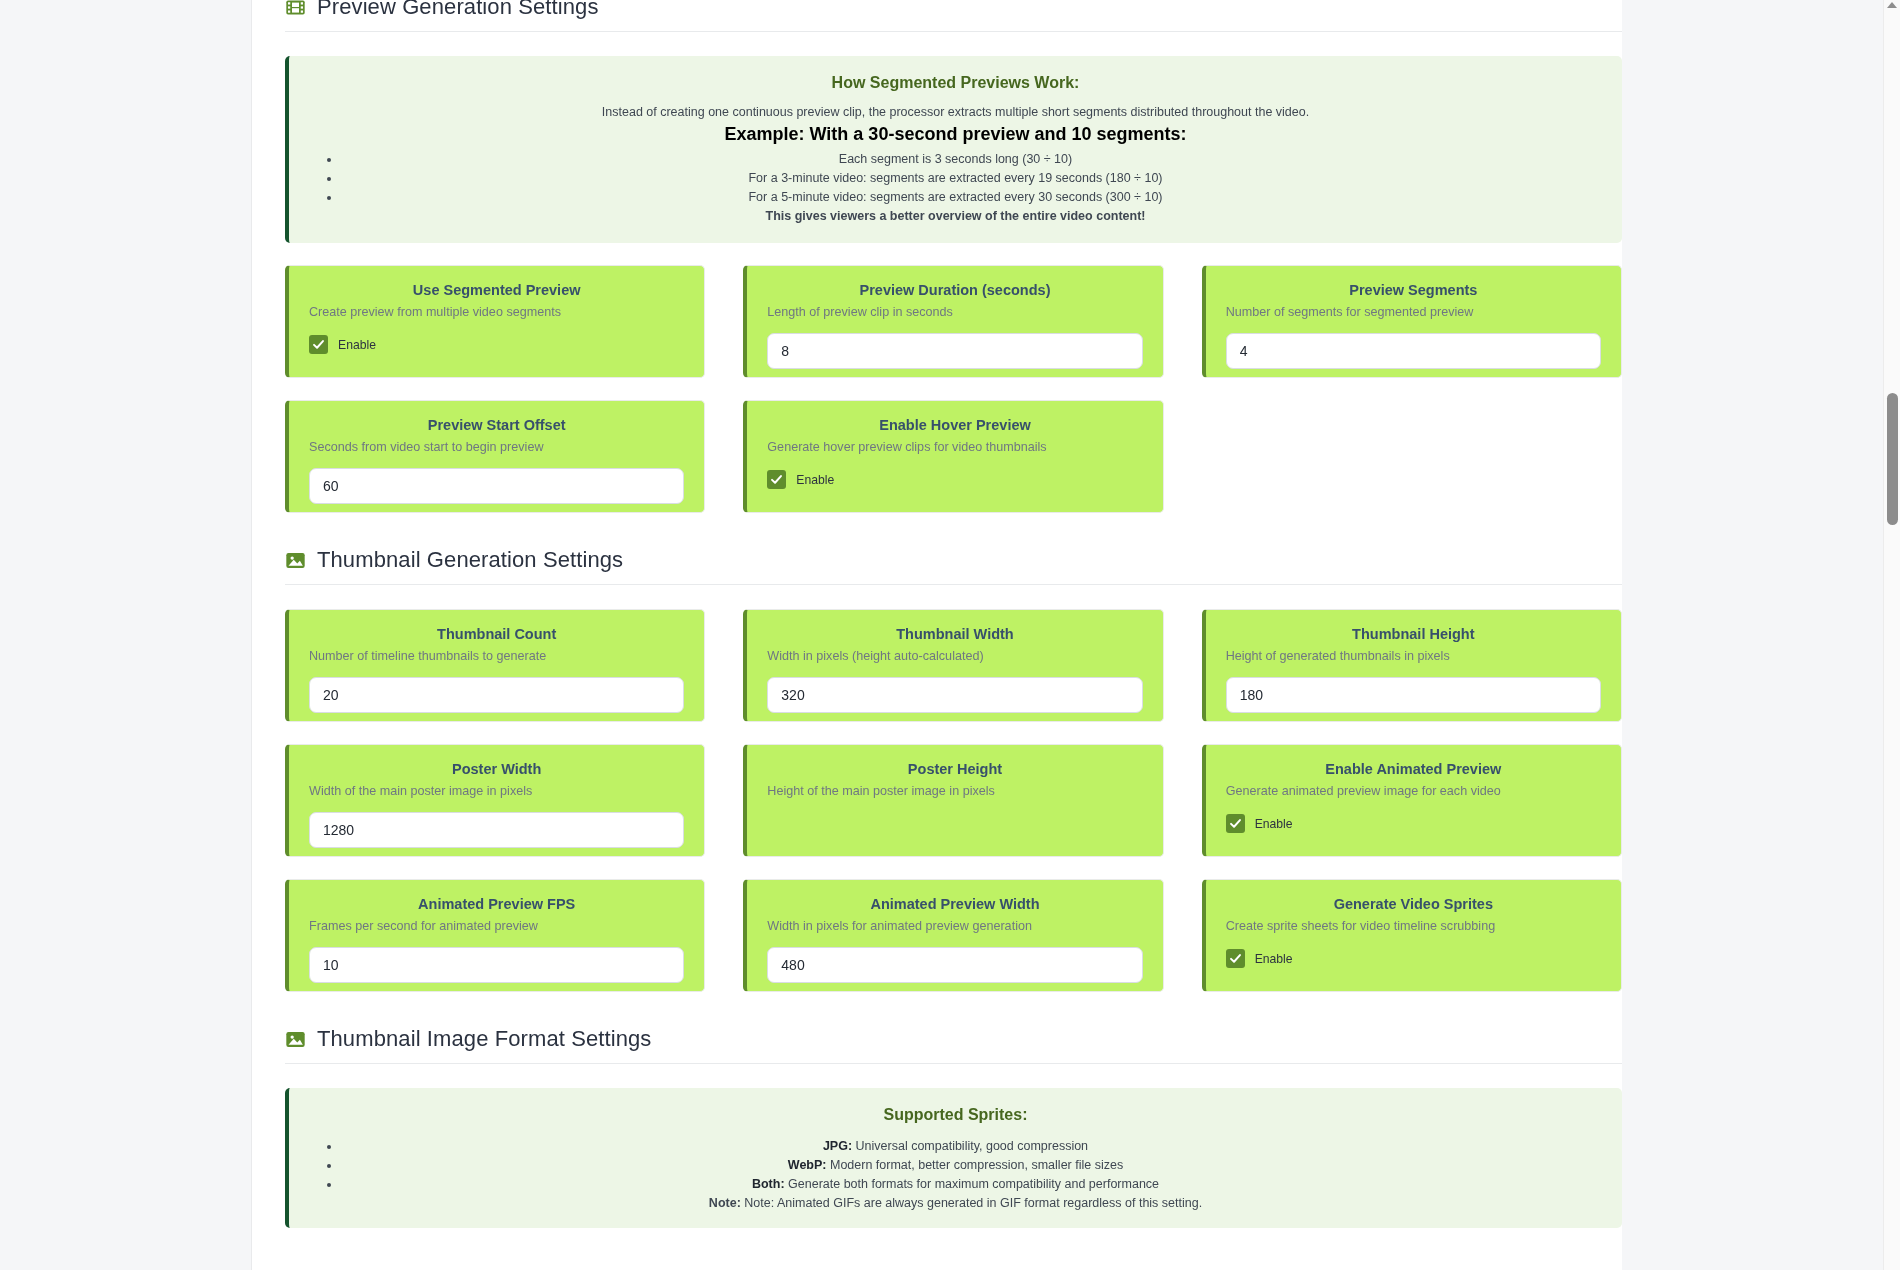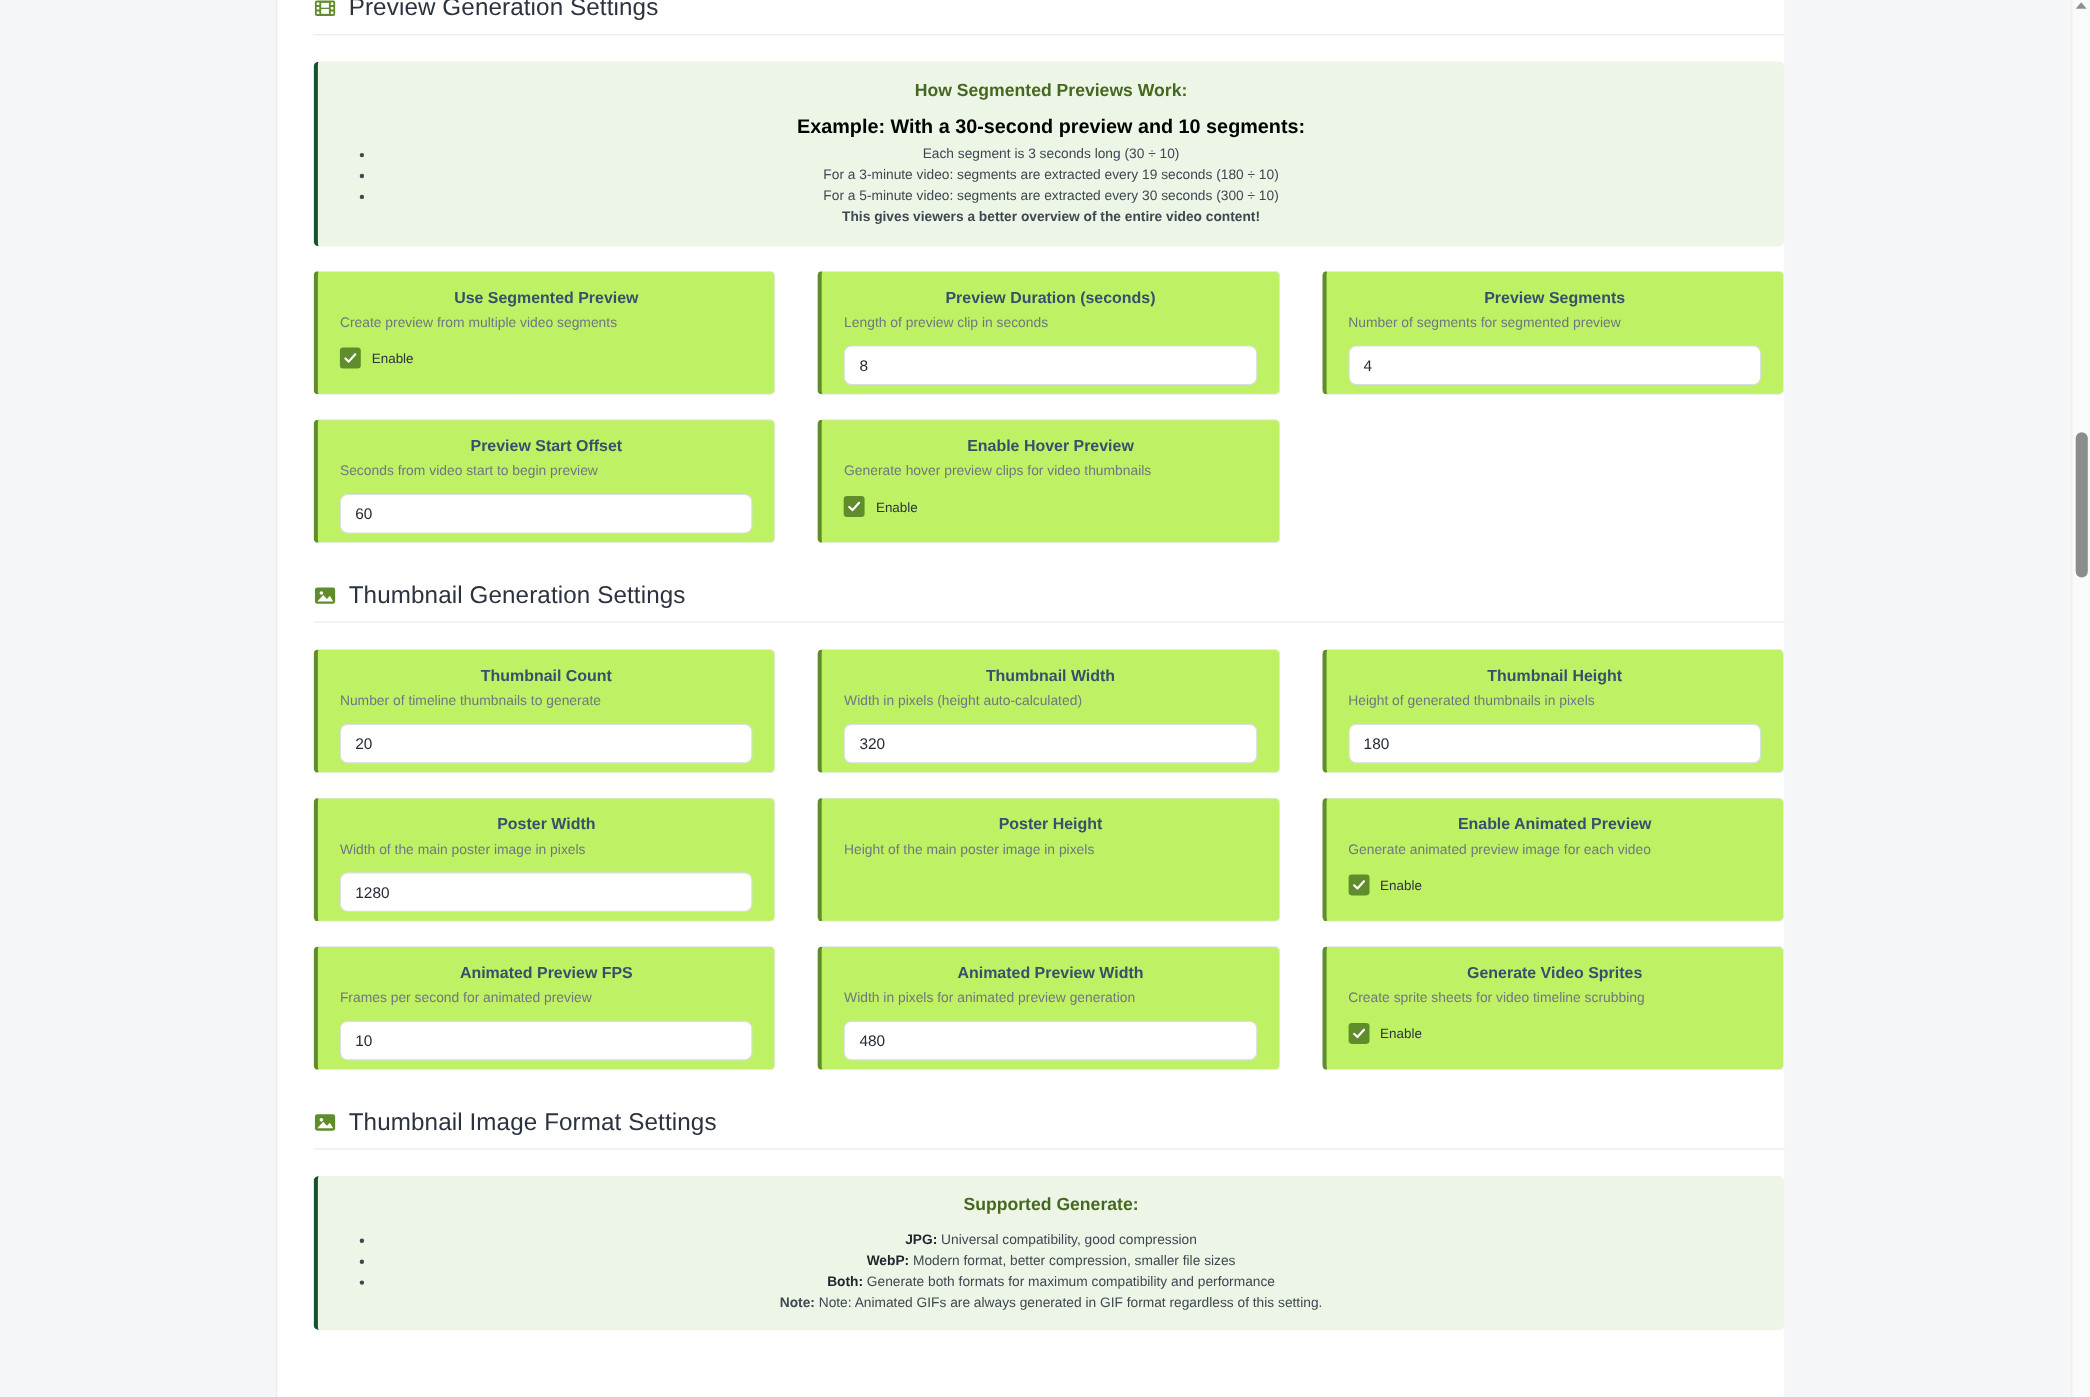--- a/index.html
+++ b/index.html
@@ -233,20 +233,21 @@
           <rect x="18" y="10.7" width="2.6" height="2.6" fill="#ffffff"></rect>
           <rect x="18" y="15.4" width="2.6" height="2.6" fill="#ffffff"></rect>
           <rect x="8" y="6.4" width="8" height="5" fill="#ffffff"></rect>
           <rect x="8" y="12.8" width="8" height="5" fill="#ffffff"></rect>
         </svg>
         <h2>Preview Generation Settings</h2>
       </div>
 
       <div class="callout">
         <div class="callout-title">How Segmented Previews Work:</div>
+        <div class="callout-lead">Instead of creating one continuous preview clip, the processor extracts multiple short segments distributed throughout the video.</div>
         <div class="callout-strong">Example: With a 30-second preview and 10 segments:</div>
         <ul class="callout-list">
           <li>
               <span>Each segment is 3 seconds long (30 ÷ 10)</span>
             </li>
           <li>
               <span>For a 3-minute video: segments are extracted every 19 seconds (180 ÷ 10)</span>
             </li>
           <li>
               <span>For a 5-minute video: segments are extracted every 30 seconds (300 ÷ 10)</span>
@@ -387,21 +388,21 @@
       <div class="section-head" style="margin-top:12px;">
         <svg class="sec-icon" viewBox="0 0 24 24">
           <rect x="1.5" y="3.5" width="21" height="17" rx="2.5" fill="#5f8d2c"></rect>
           <circle cx="8.2" cy="9.2" r="1.9" fill="#ffffff"></circle>
           <path d="M4 18 L10 11.2 L14 15.4 L17 12.2 L20.4 18 Z" fill="#ffffff"></path>
         </svg>
         <h2>Thumbnail Image Format Settings</h2>
       </div>
 
       <div class="callout" style="padding-bottom:18px;">
-        <div class="callout-title">Supported Generate:</div>
+        <div class="callout-title">Supported Sprites:</div>
         <ul class="callout-list">
           <li>
               <span class="callout-li-text"><b>JPG:</b><span> Universal compatibility, good compression</span></span>
             </li>
           <li>
               <span class="callout-li-text"><b>WebP:</b><span> Modern format, better compression, smaller file sizes</span></span>
             </li>
           <li>
               <span class="callout-li-text"><b>Both:</b><span> Generate both formats for maximum compatibility and performance</span></span>
             </li>

